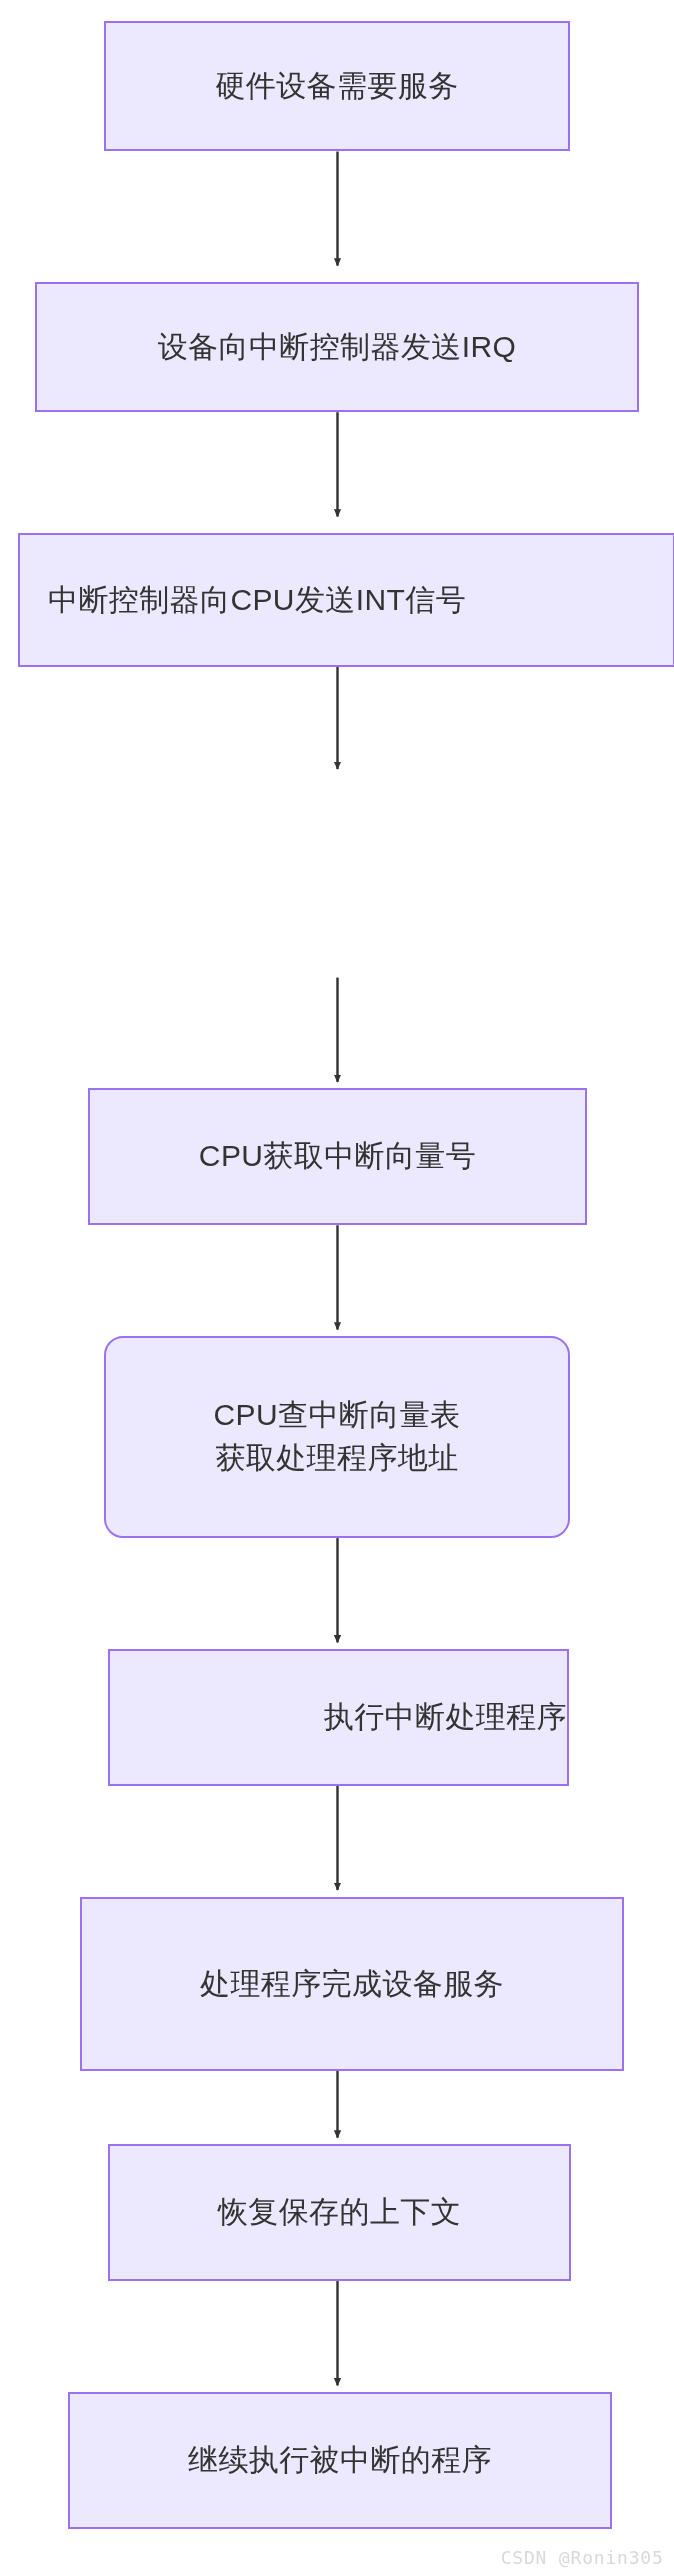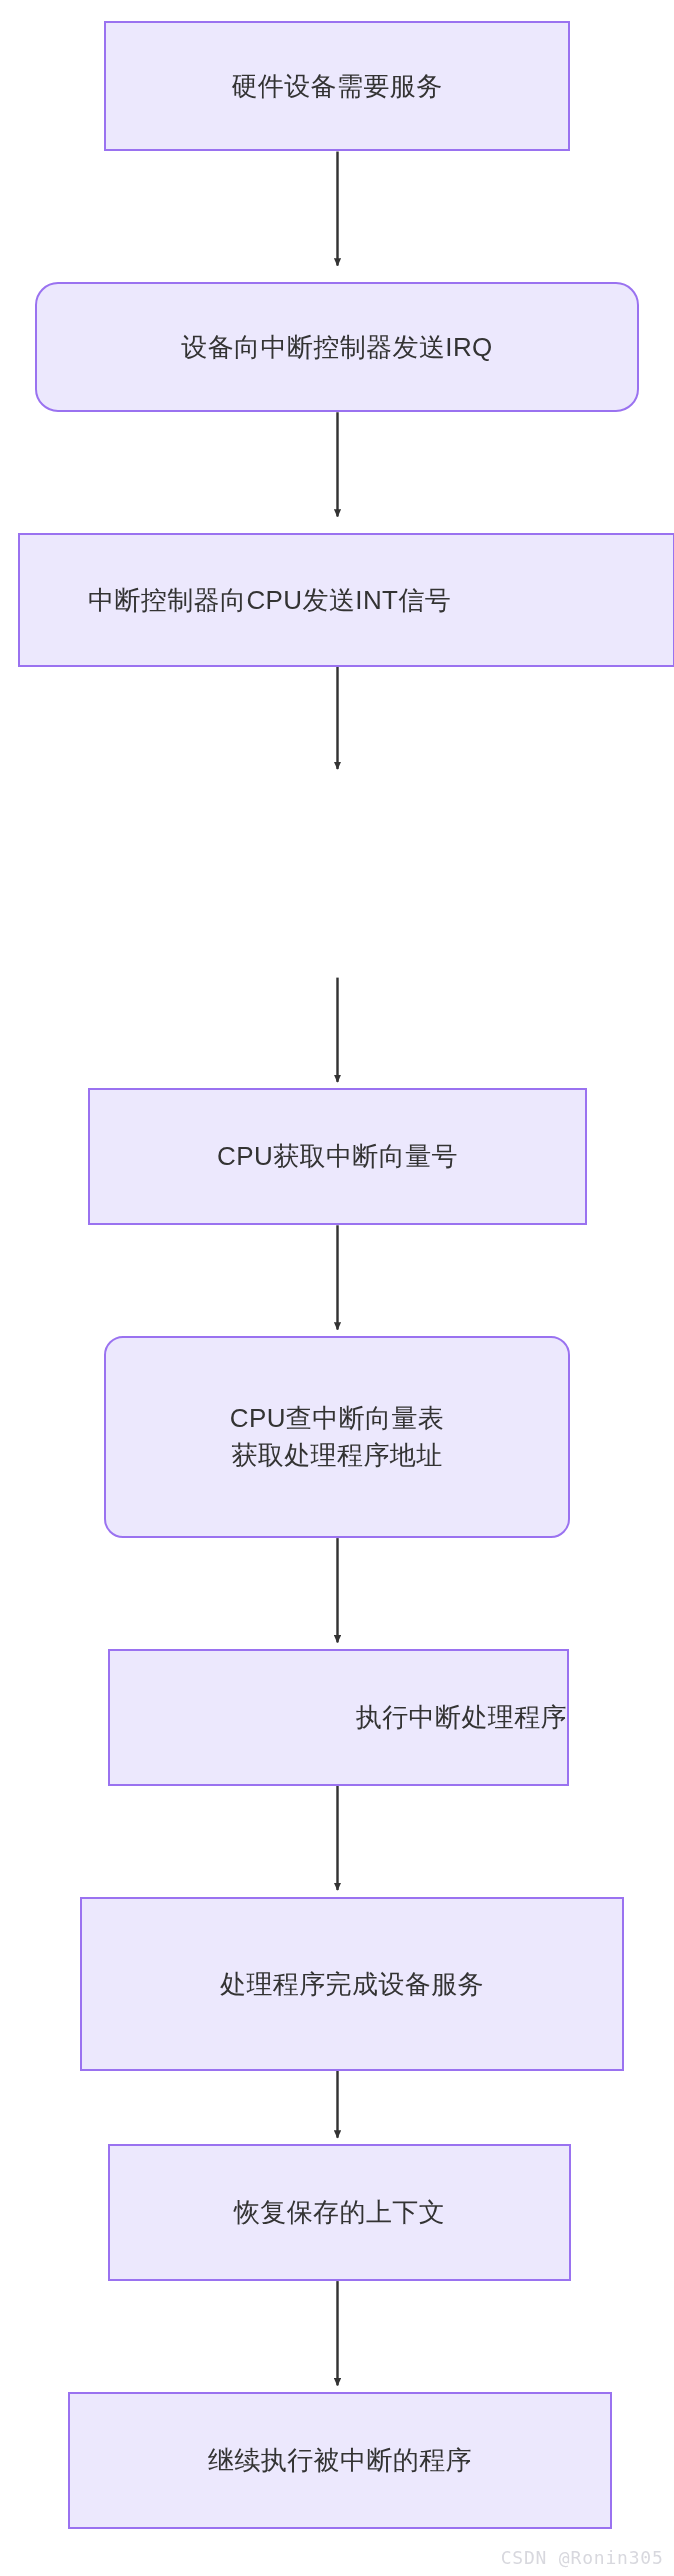--- a/index.html
+++ b/index.html
@@ -37,21 +37,21 @@
   .node {
     position: absolute;
     box-sizing: border-box;
     background: #ECE8FD;
     border: 2.4px solid #9A72F0;
     display: flex;
     align-items: center;
     justify-content: center;
     text-align: center;
     color: #333333;
-    font-size: 26px;
+    font-size: 30px;
     line-height: 1.42;
     letter-spacing: 0.4px;
     white-space: nowrap;
   }
   .node .label {
     display: block;
     white-space: pre;
   }
   
   .node.clipped {
@@ -103,25 +103,25 @@
 
     <line x1="414" y1="2496" x2="414" y2="2624" stroke="#333333" stroke-width="3" marker-end="url(#arrowhead)"></line>
 
     <line x1="414" y1="2800" x2="414" y2="2928" stroke="#333333" stroke-width="3" marker-end="url(#arrowhead)"></line>
   </svg>
 
   <div class="node" style="left: 104px; top: 21px; width: 466px; height: 130px;">
     <span class="label">硬件设备需要服务</span>
   </div>
 
-  <div class="node" style="left: 35px; top: 282px; width: 604px; height: 130px; border-radius: 23px;">
+  <div class="node" style="left: 35px; top: 282px; width: 604px; height: 130px;">
     <span class="label">设备向中断控制器发送IRQ</span>
   </div>
 
-  <div class="node clipped" style="left: 18px; top: 533px; width: 657px; height: 134px; padding-left: 40px;">
+  <div class="node clipped" style="left: 18px; top: 533px; width: 657px; height: 134px;">
     <span class="label">中断控制器向CPU发送INT信号</span>
   </div>
 
 
   <div class="node" style="left: 88px; top: 1088px; width: 499px; height: 137px;">
     <span class="label">CPU获取中断向量号</span>
   </div>
 
   <div class="node" style="left: 104px; top: 1336px; width: 466px; height: 202px; border-radius: 19px;">
     <span class="label"><div>CPU查中断向量表</div><div>获取处理程序地址</div></span>

